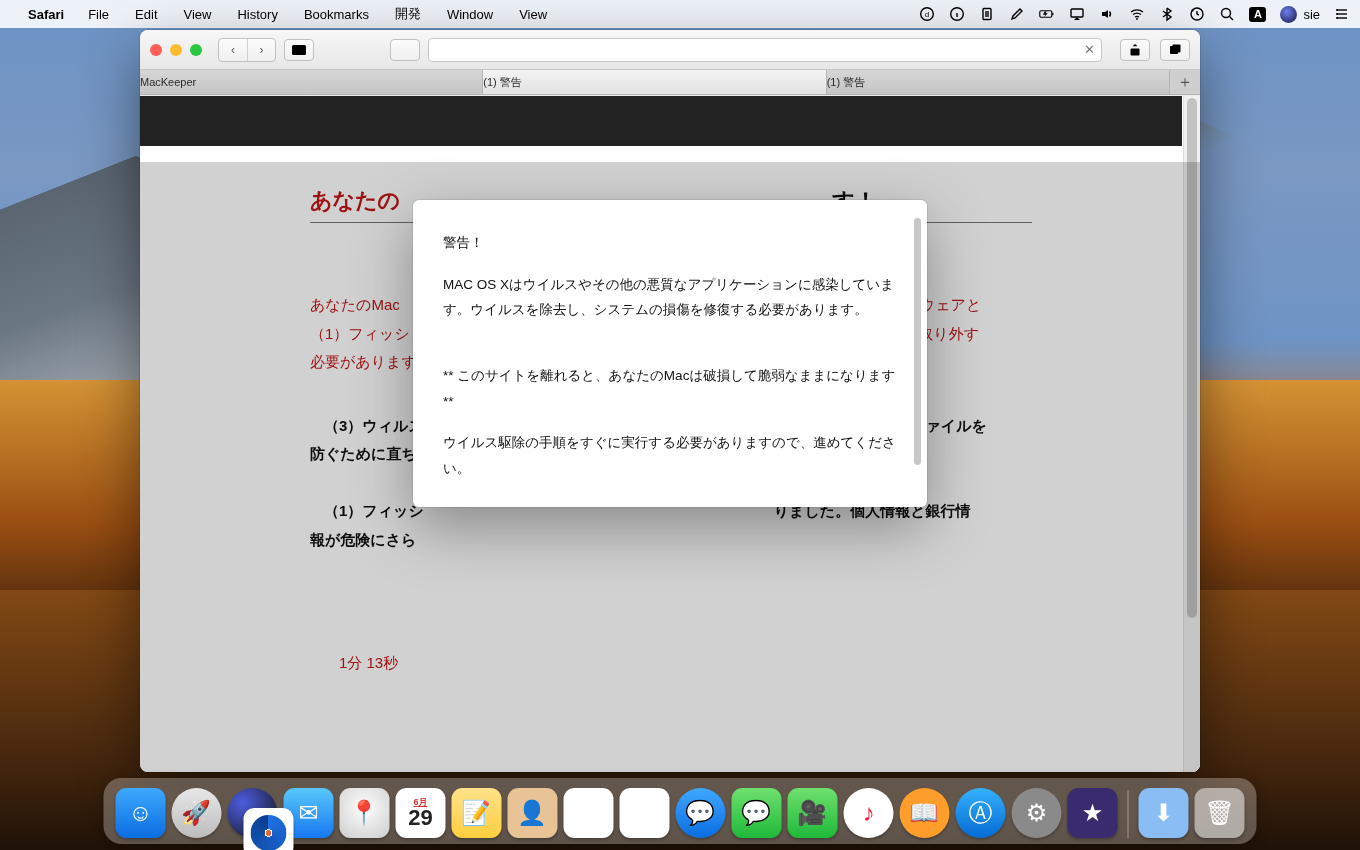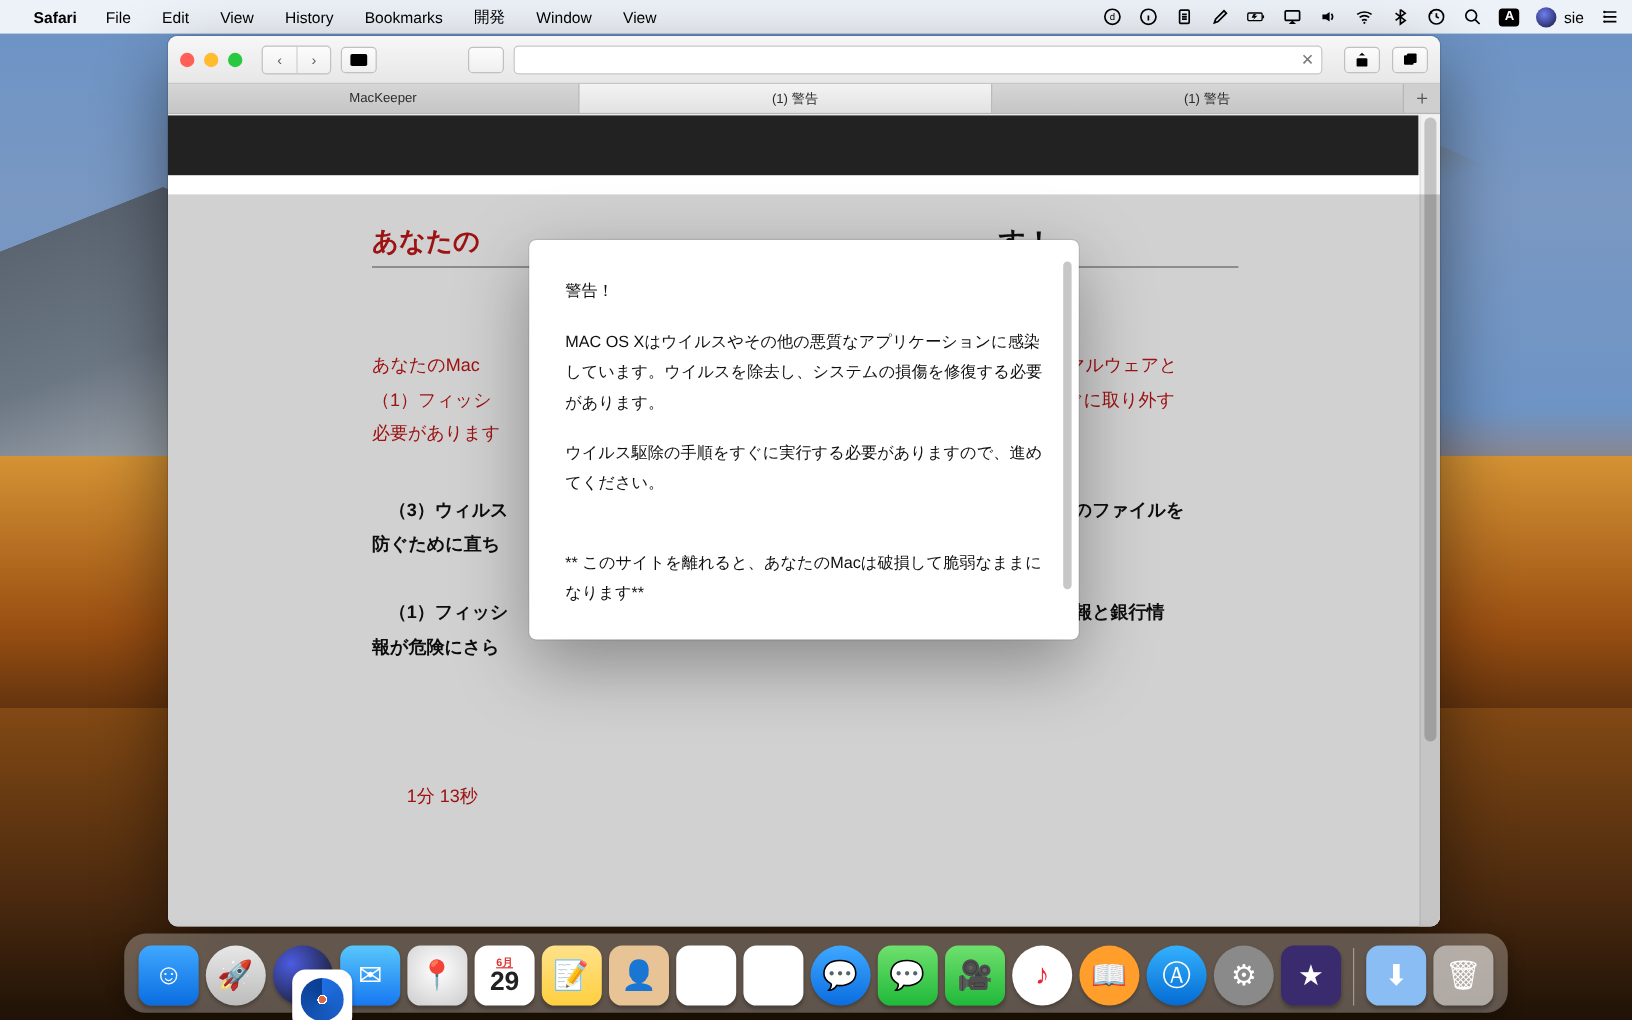--- a/index.html
+++ b/index.html
@@ -63,21 +63,21 @@
 .seg{display:flex;border:1px solid #c0c0c0;border-radius:4px;overflow:hidden;background:linear-gradient(#fcfcfc,#efefef);}
 .seg span{width:28px;height:22px;display:flex;align-items:center;justify-content:center;color:#5a5a5a;font-size:12px;}
 .seg span+span{border-left:1px solid #d0d0d0;}
 .iconbtn{width:30px;height:22px;border:1px solid #c0c0c0;border-radius:4px;display:flex;align-items:center;justify-content:center;color:#5a5a5a;background:linear-gradient(#fcfcfc,#efefef);}
 .addrwrap{flex:1;display:flex;align-items:center;}
 .addr{flex:1;height:24px;background:#fff;border:1px solid #c7c7c7;border-radius:4px;position:relative;display:flex;align-items:center;justify-content:flex-end;padding-right:6px;}
 .addr .x{color:#7a7a7a;font-size:13px;}
 .tbar-right{display:flex;gap:10px;margin-left:10px;}
 
 .tabbar{height:25px;display:flex;background:#cfcfcf;border-bottom:1px solid #b5b5b5;}
-.tab{flex:1;display:flex;align-items:center;justify-content:center;font-size:11px;color:#2b2b2b;border-right:1px solid #b5b5b5;background:linear-gradient(#d6d6d6,#c5c5c5);padding-left:16px;}
+.tab{flex:1;display:flex;align-items:center;font-size:11px;color:#2b2b2b;border-right:1px solid #b5b5b5;background:linear-gradient(#d6d6d6,#c5c5c5);}
 .tab.active{background:linear-gradient(#f3f3f3,#e2e2e2);}
 .addtab{width:30px;display:flex;align-items:center;justify-content:center;color:#555;}
 
 .page-outer{position:absolute;top:66px;left:0;right:0;bottom:0;background:#fff;}
 .page-inner{position:absolute;inset:0;padding-right:18px;overflow:hidden;}
 .blackbar{height:50px;background:#222;}
 .content{padding:40px 150px 0 170px;color:#333;}
 .hline{font-size:22px;font-weight:700;color:#c01616;border-bottom:1px solid #777;padding-bottom:6px;}
 .hline .black{color:#111;}
 .body-red{margin-top:68px;font-size:15px;line-height:1.9;color:#c01616;}
@@ -93,21 +93,21 @@
   box-shadow:inset 0 1px 0 rgba(255,255,255,.35),0 2px 4px rgba(0,0,0,.25);
 }
 
 .page-sb{position:absolute;top:0;right:0;width:17px;bottom:0;background:#f1f1f1;border-left:1px solid #dedede;}
 .page-sb .thumb{position:absolute;left:3px;right:3px;top:2px;height:520px;border-radius:5px;background:#c3c3c3;}
 
 .dim{position:absolute;top:66px;left:0;right:0;bottom:0;background:rgba(0,0,0,.18);}
 
 .alert{
   position:absolute;left:50%;top:170px;transform:translateX(-50%);
-  width:458px;background:#fff;border-radius:6px;
+  width:514px;background:#fff;border-radius:6px;
   box-shadow:0 20px 60px rgba(0,0,0,.35),0 0 0 1px rgba(0,0,0,.08);
   overflow:hidden;display:flex;flex-direction:column;
 }
 .alert-body{padding:30px 26px 26px 30px;position:relative;}
 .alert-body p{font-size:13.5px;line-height:1.9;color:#111;}
 .alert-body p+p{margin-top:16px;}
 .alert-sb{position:absolute;top:18px;bottom:42px;right:6px;width:7px;border-radius:4px;background:#c7c7c7;}
 .alert-foot{border-top:1px solid #e5e5e5;height:44px;display:flex;align-items:center;justify-content:flex-end;padding-right:22px;}
 .alert-foot span{color:#0a6ad8;font-size:14px;}
 
@@ -344,22 +344,22 @@
       <div class="thumb"></div>
     </div>
 
     <div class="dim"></div>
   </div>
 
   <div class="alert">
     <div class="alert-body">
       <p>警告！</p>
       <p>MAC OS Xはウイルスやその他の悪質なアプリケーションに感染しています。ウイルスを除去し、システムの損傷を修復する必要があります。</p>
+      <p style="margin-top:40px;">** このサイトを離れると、あなたのMacは破損して脆弱なままになります**</p>
       <p>ウイルス駆除の手順をすぐに実行する必要がありますので、進めてください。</p>
-      <p style="margin-top:40px;">** このサイトを離れると、あなたのMacは破損して脆弱なままになります**</p>
       <div class="alert-sb"></div>
     </div>
   </div>
 
 </div>
 
 <div class="dock">
   <div class="dicon smile">☺</div>
   <div class="dicon sq rnd">🚀</div>
   <div class="dicon siri rnd"></div>

